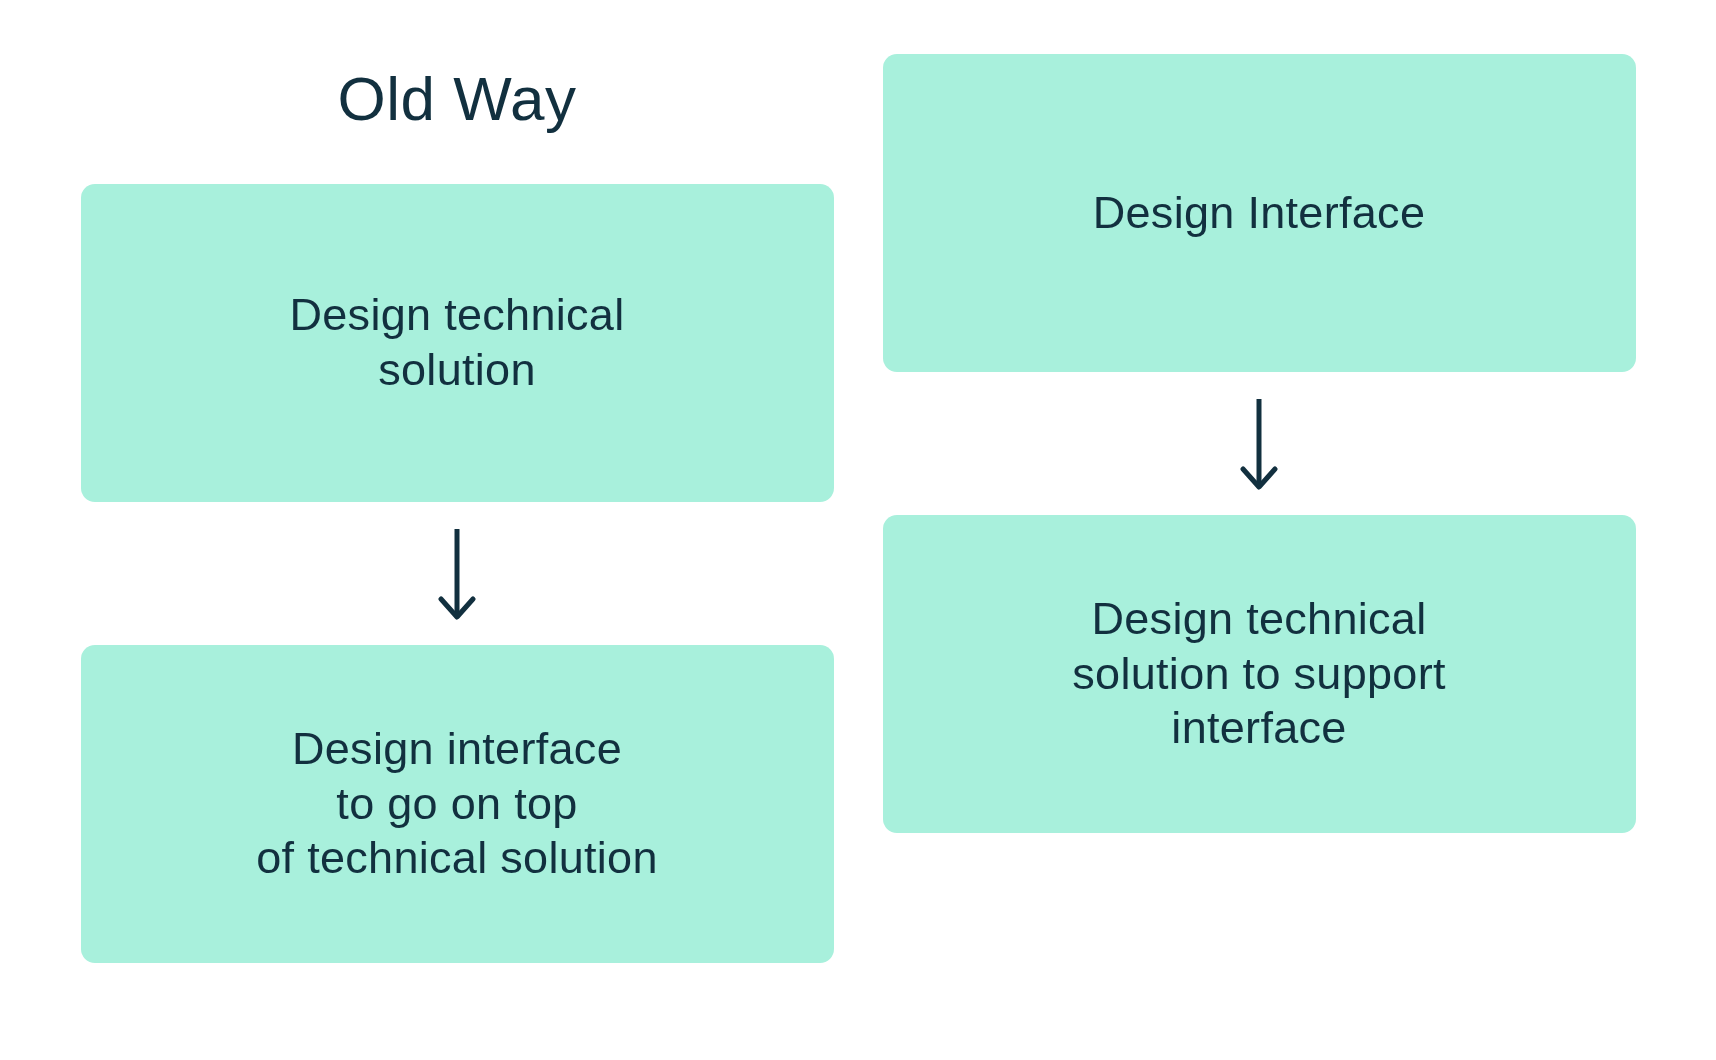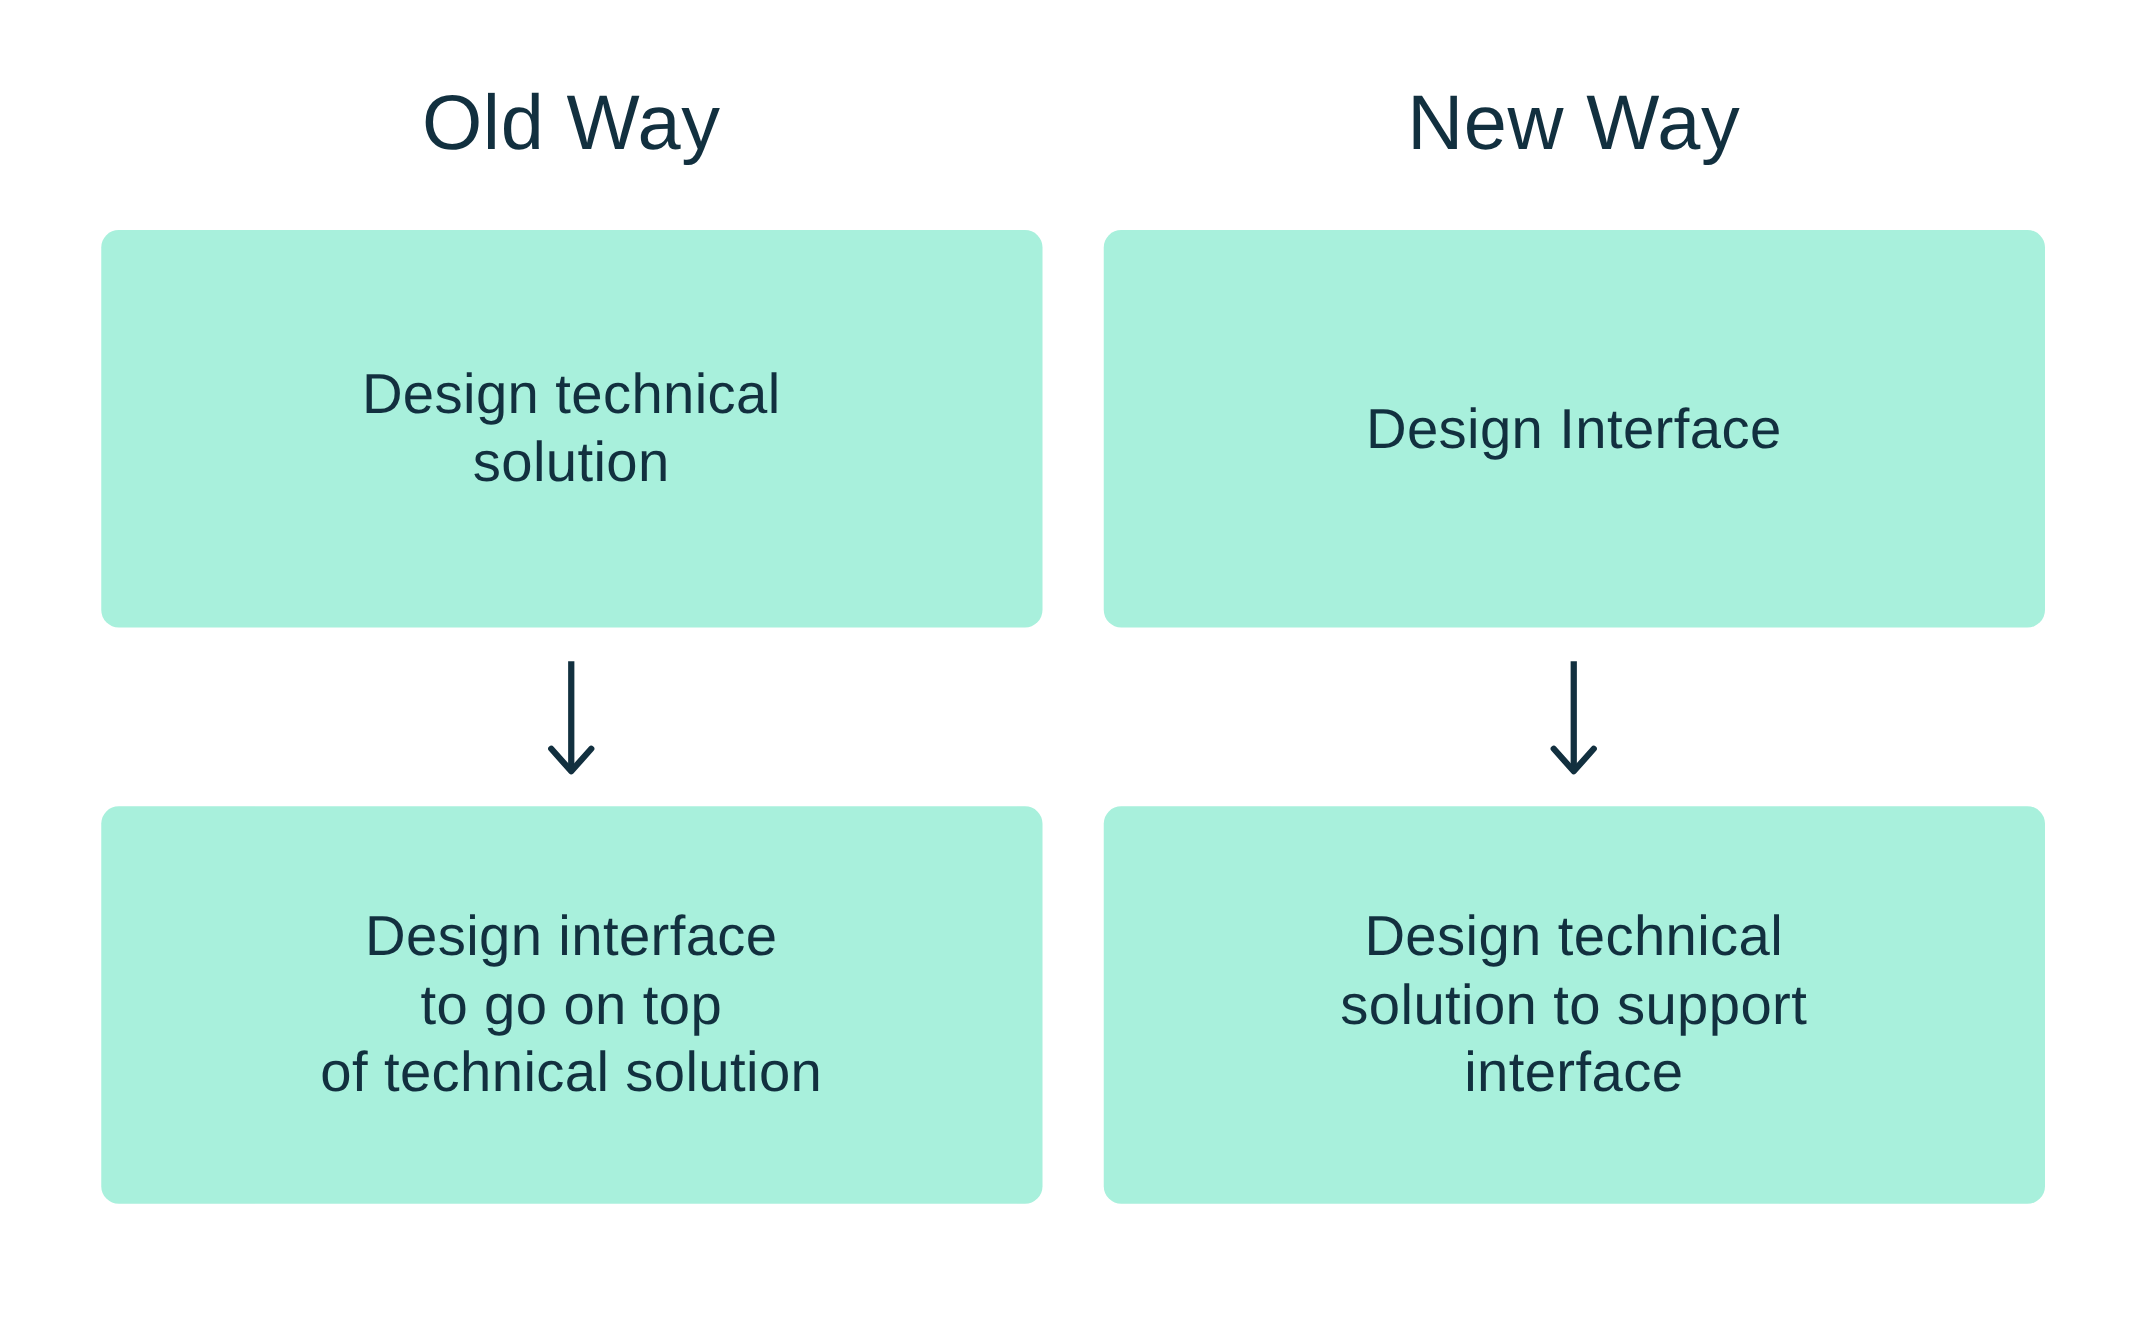--- a/index.html
+++ b/index.html
@@ -127,21 +127,20 @@
       <div class="node-box bottom">
         <div class="node-text">Design interface
 to go on top
 of technical solution</div>
       </div>
 
     </div>
 
     <div class="column">
 
-      <div class="column-title">New Way</div>
 
       <div class="node-box top">
         <div class="node-text">Design Interface</div>
       </div>
 
       <div class="arrow-slot">
         <svg class="arrow-icon" width="44" height="92" viewBox="0 0 44 92" fill="none" xmlns="http://www.w3.org/2000/svg" aria-hidden="true">
           <path d="M22 1 L22 88" stroke="#12303f" stroke-width="5" stroke-linecap="butt"></path>
           <path d="M6 71 L22 89 L38 71" stroke="#12303f" stroke-width="5" stroke-linecap="round" stroke-linejoin="round" fill="none"></path>
         </svg>

